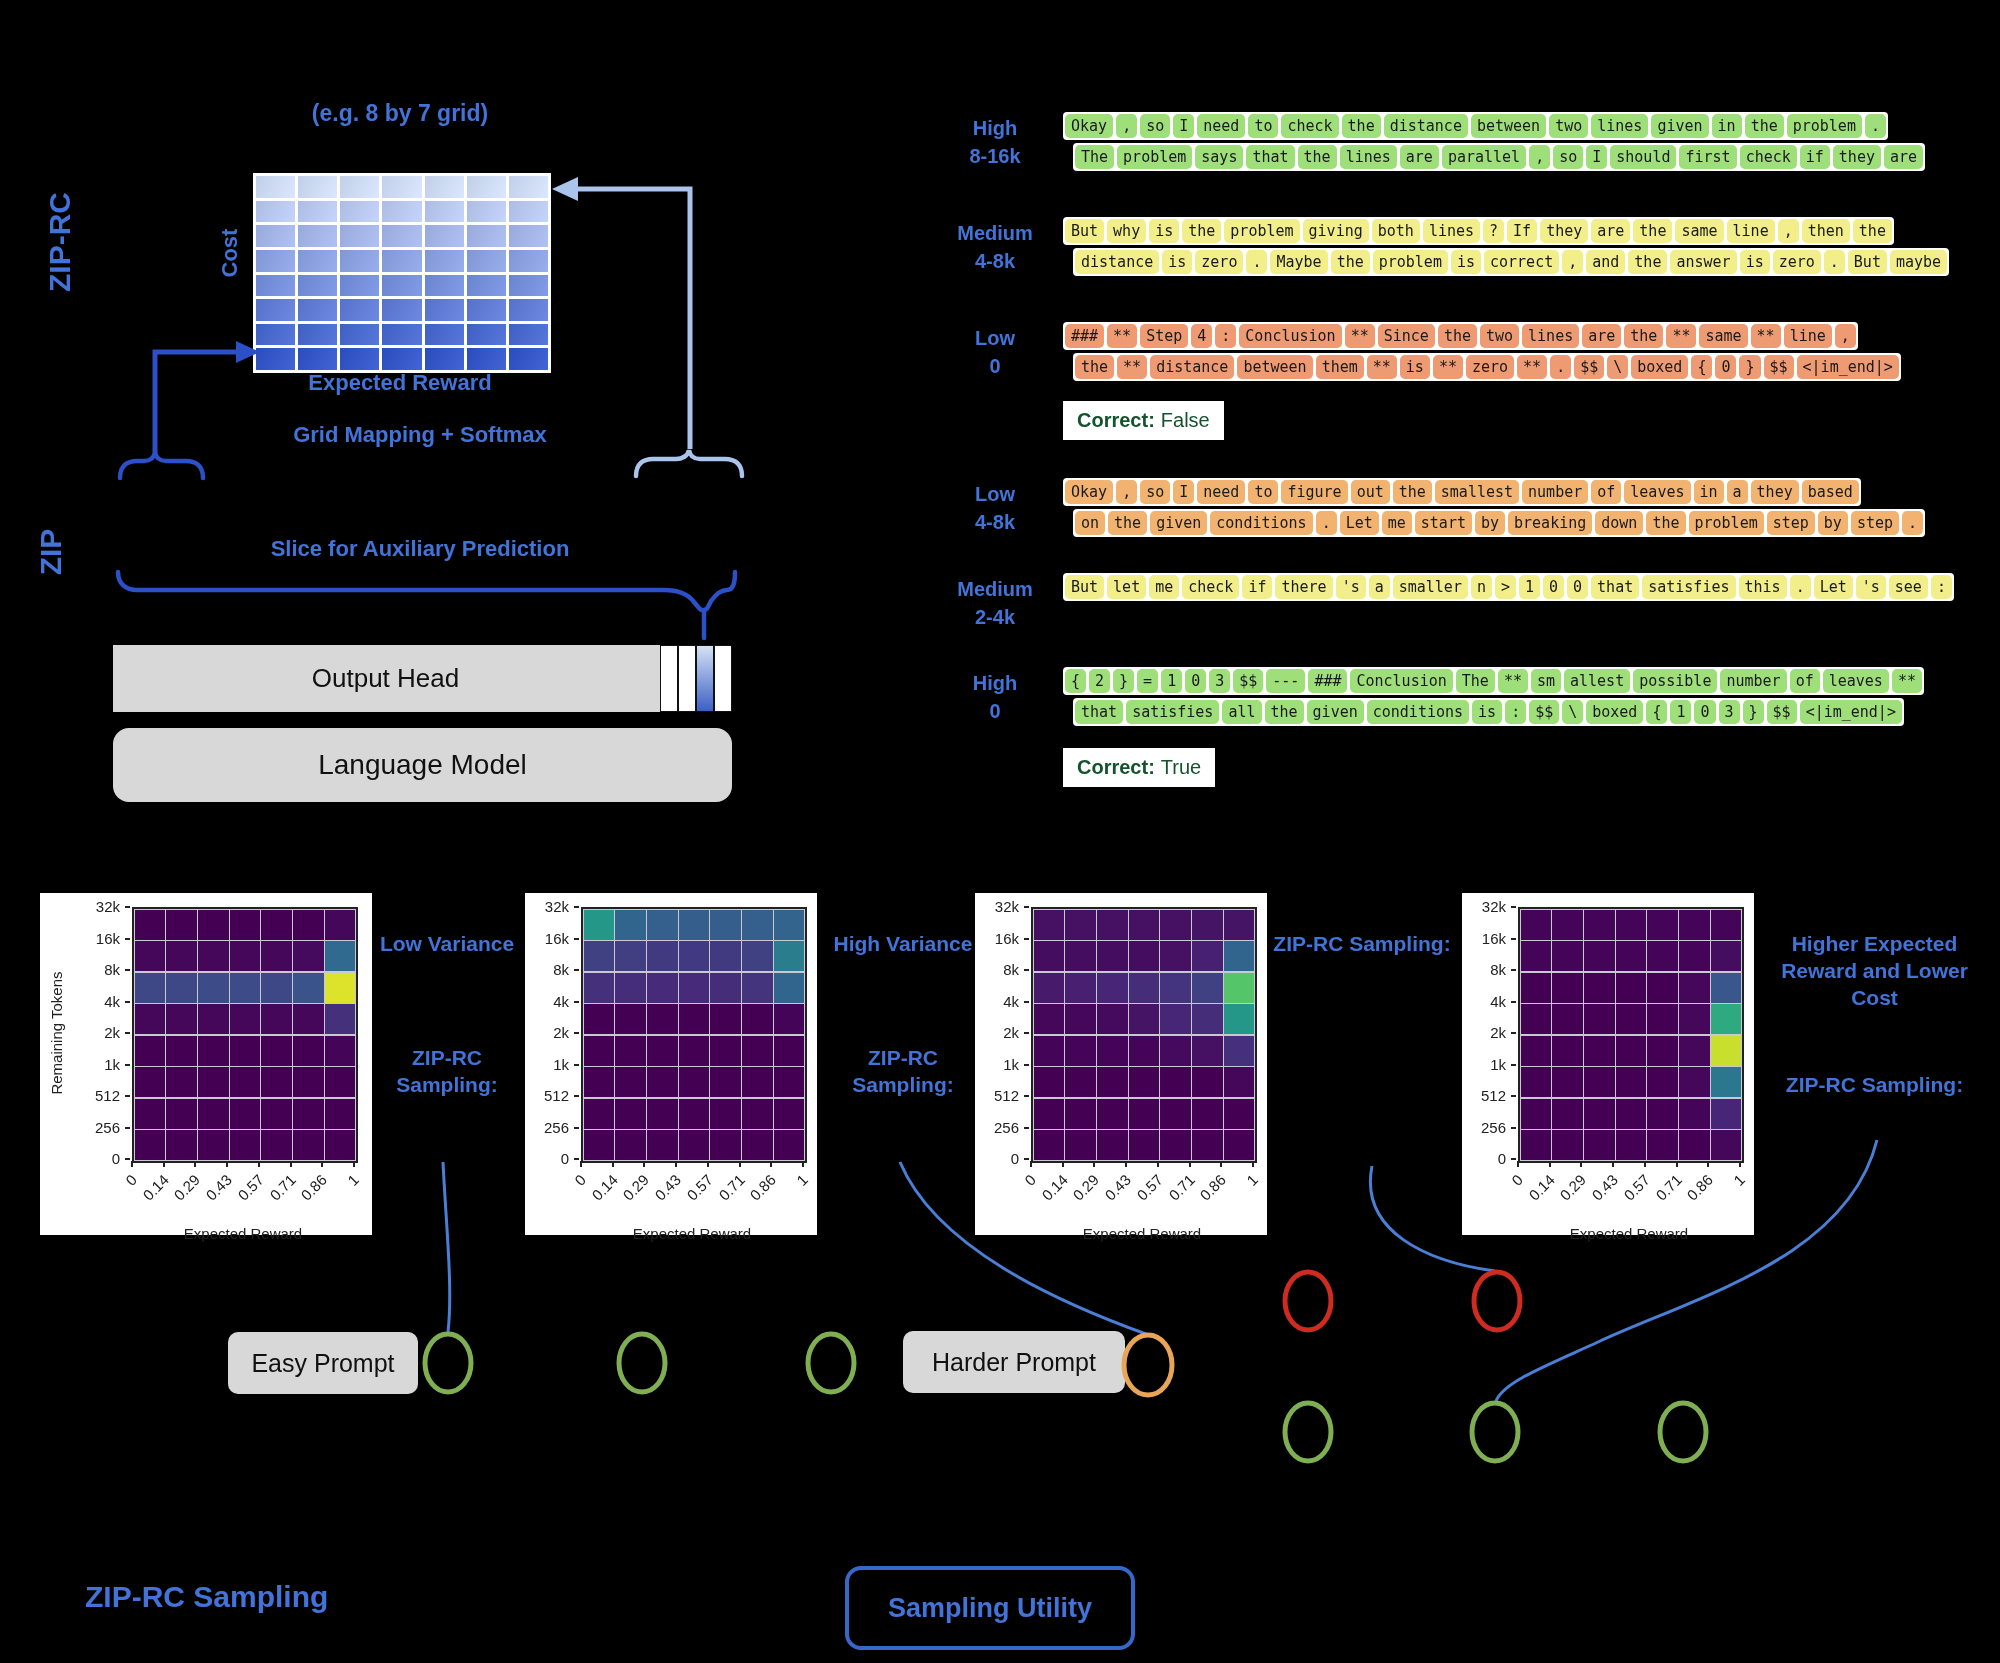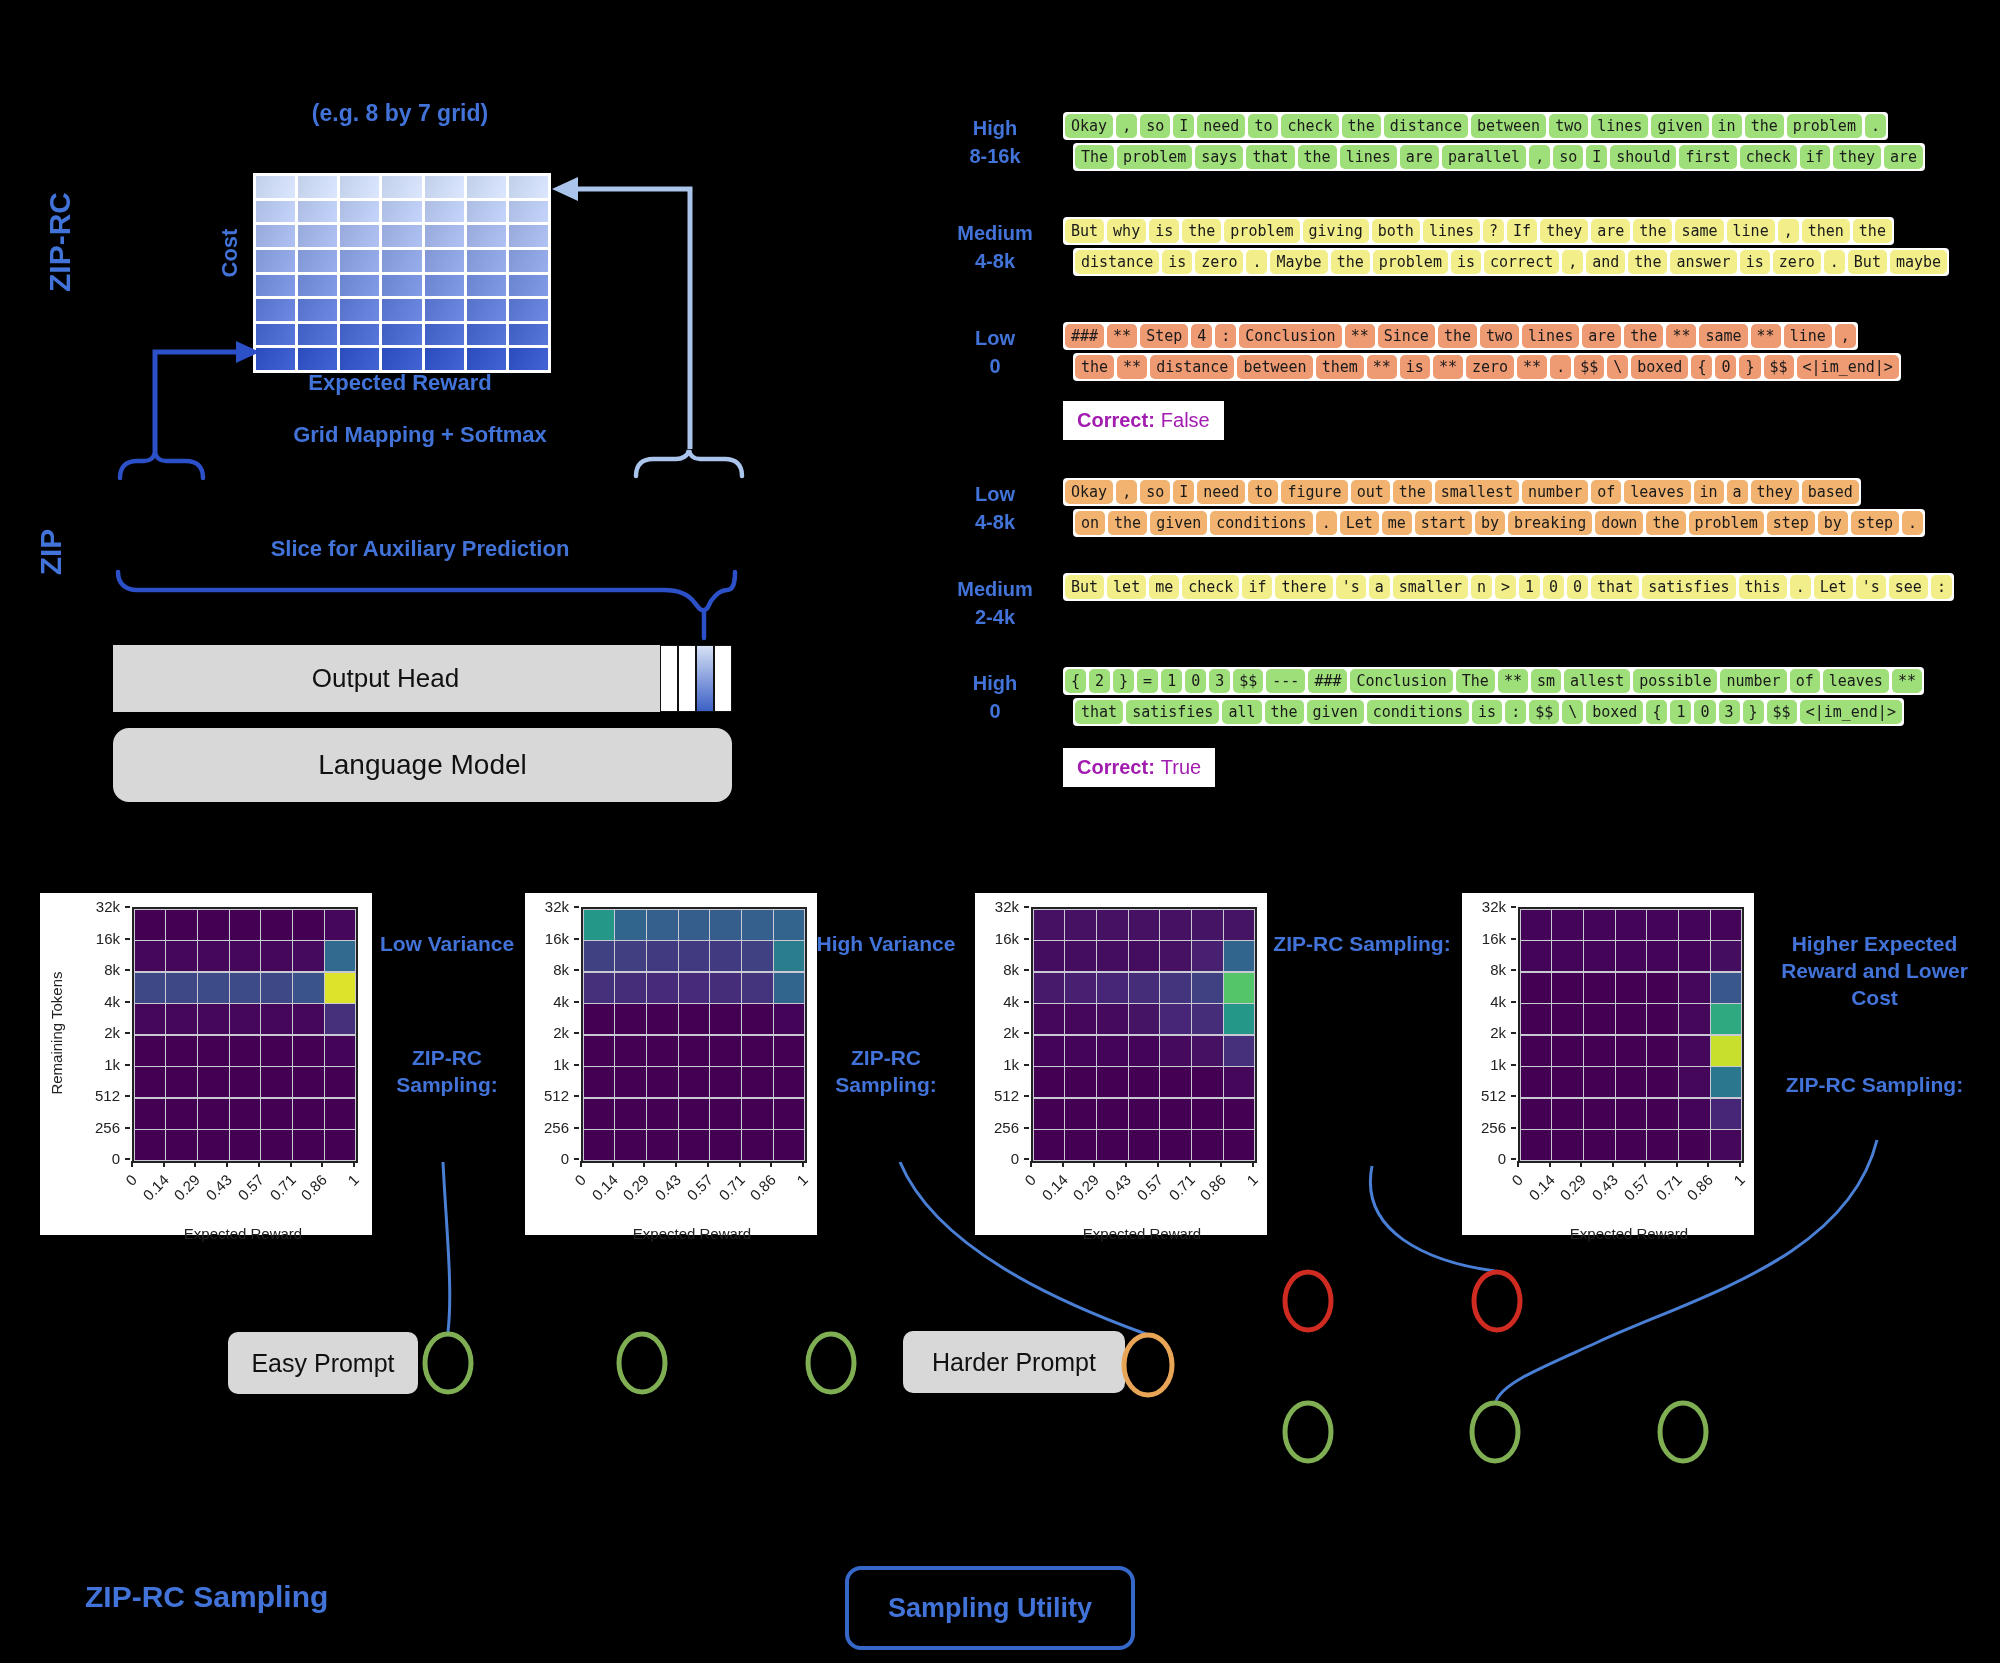--- a/index.html
+++ b/index.html
@@ -36,21 +36,21 @@
   #token-area{left:935px;top:112px;width:1055px;}
   .tok-seg{display:flex;align-items:flex-start;}
   .tok-lblcol{width:120px;flex:0 0 120px;text-align:center;font-size:20px;line-height:28px;padding-top:2px;}
   .tok-lines{display:flex;flex-direction:column;gap:3px;margin-left:8px;}
   .tok-line{background:#fff;padding:2px;border-radius:4px;display:inline-flex;gap:3px;width:fit-content;}
   .tok-line.indent{margin-left:10px;}
   .tok{display:inline-block;padding:3px 6px;border-radius:5px;font-family:"DejaVu Sans Mono",monospace;
        font-size:15px;color:#1a1a1a;white-space:pre;}
   .tok.green{background:var(--token-green);} .tok.yellow{background:var(--token-yellow);}
   .tok.salmon{background:var(--token-salmon);} .tok.orange{background:var(--token-orange);}
-  .verdict{background:#fff;color:#a21caf;font-size:20px;padding:8px 14px;width:fit-content;margin-left:128px;}
+  .verdict{background:#fff;color:#14532d;font-size:20px;padding:8px 14px;width:fit-content;margin-left:128px;}
   .verdict b{margin-right:6px;}
   
   .hm-card{position:absolute;top:893px;height:342px;background:#fff;color:#222;}
   .hm-plot{position:absolute;background:#c9c9d4;border:2px solid #222;}
   .hm-cell{position:absolute;}
   .hm-ytick{position:absolute;font-size:15px;text-align:right;}
   .hm-xtick{position:absolute;font-size:15px;width:58px;text-align:right;
             transform-origin:100% 0;transform:rotate(-45deg);}
   .hm-xlabel{position:absolute;font-size:15px;text-align:center;}
   .hm-ylabel{position:absolute;font-size:15px;white-space:nowrap;transform:translate(-50%,-50%) rotate(-90deg);}
@@ -818,21 +818,21 @@
         <span class="hm-xtick" style="left: 216px; top: 278px;">1</span>
         <div class="tickmark" style="left: 277px; top: 268px; width: 2px; height: 6px;"></div>
         <div class="hm-xlabel" style="left: 56px; width: 222px; top: 332px;">Expected Reward</div>
       </div>
     </div>
 
   <div class="abs blue caption" style="left:367px;width:160px;">
     <div>Low Variance</div>
     <div>ZIP-RC Sampling:</div>
   </div>
-  <div class="abs blue caption" style="left:806px;width:160px;">
+  <div class="abs blue caption" style="left:823px;width:160px;">
     <div>High Variance</div>
     <div>ZIP-RC Sampling:</div>
   </div>
   <div class="abs blue caption" style="left:1252px;width:220px;">
     <div>ZIP-RC Sampling:</div>
   </div>
   <div class="abs blue caption" style="left:1762px;width:225px;">
     <div>Higher Expected Reward and Lower Cost</div>
     <div>ZIP-RC Sampling:</div>
   </div>

